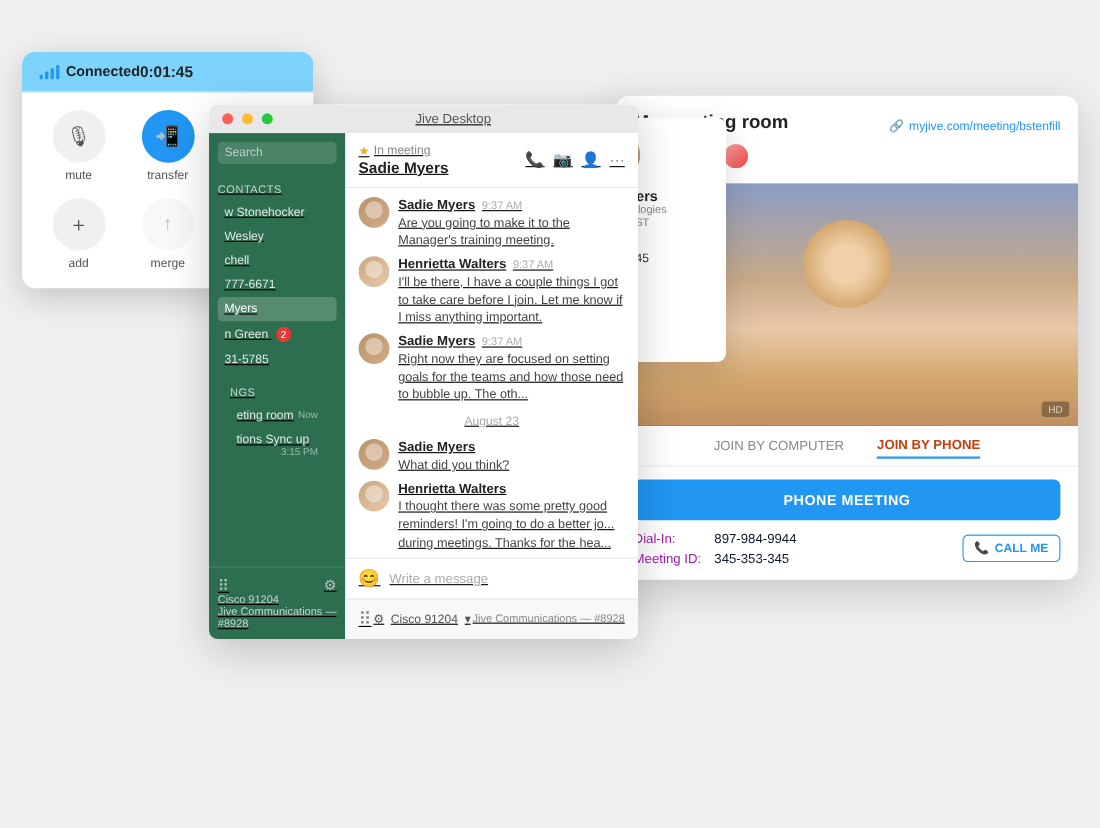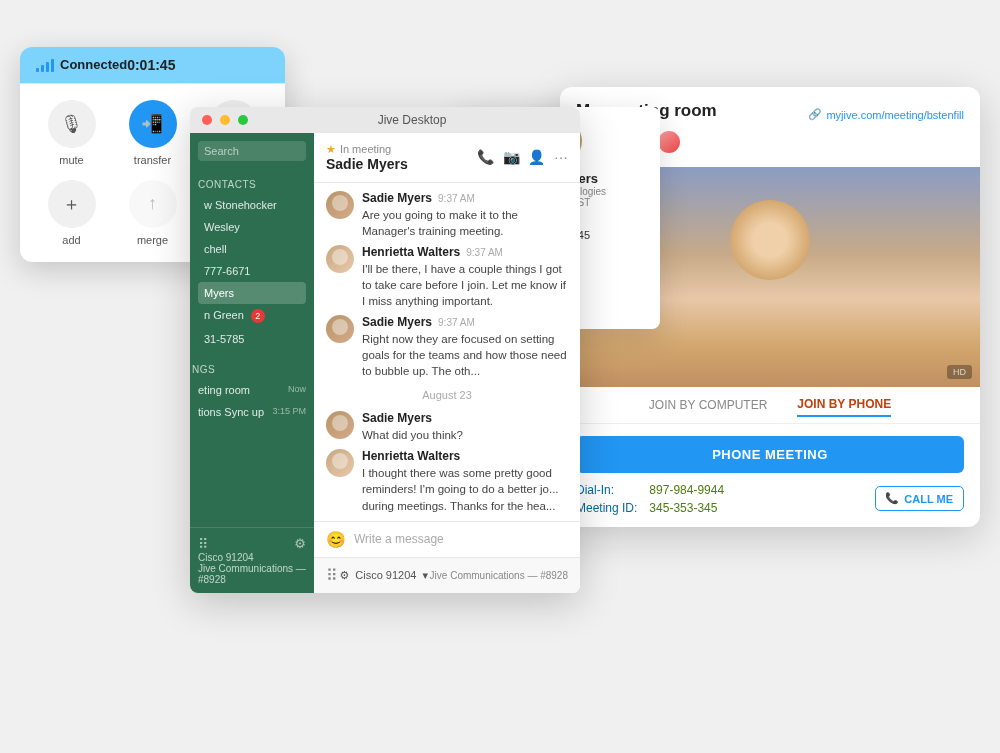--- a/index.html
+++ b/index.html
@@ -149,27 +149,28 @@
 
     .ctrl-label {
       font-size: 11px;
       color: #555;
     }
 
     
     .desktop-app {
       position: absolute;
       left: 170px;
-      top: 80px;
+      top: 68px;
       width: 390px;
       background: #fff;
       border-radius: 8px;
       box-shadow: 0 10px 40px rgba(0,0,0,0.2);
       overflow: hidden;
       z-index: 20;
+      text-decoration: underline;
     }
 
     .app-titlebar {
       background: #e8e8e8;
       padding: 6px 12px;
       display: flex;
       align-items: center;
       gap: 8px;
     }
     .title-dot {
@@ -248,21 +249,21 @@
       color: #fff;
       font-size: 9px;
       min-width: 14px;
       height: 14px;
       border-radius: 7px;
       padding: 0 3px;
       margin-left: 4px;
     }
 
     .sidebar-channels {
-      padding: 4px 2px;
+      padding: 4px 19px;
     }
     .sidebar-channel {
       padding: 5px 6px;
       font-size: 11px;
       color: rgba(255,255,255,0.85);
       cursor: pointer;
     }
 
     .sidebar-footer {
       margin-top: auto;
@@ -619,25 +620,25 @@
     }
 
     .meeting-info-grid {
       display: grid;
       grid-template-columns: auto 1fr auto;
       gap: 4px 12px;
       align-items: center;
     }
     .mi-label {
       font-size: 12px;
-      color: #0369a1;
+      color: #a21caf;
     }
     .mi-value {
       font-size: 12px;
-      color: #4d7c0f;
+      color: #0f172a;
       font-weight: 500;
     }
     .call-me-btn {
       display: flex;
       align-items: center;
       gap: 5px;
       background: #fff;
       border: 1.5px solid #2196F3;
       color: #2196F3;
       font-size: 11px;

